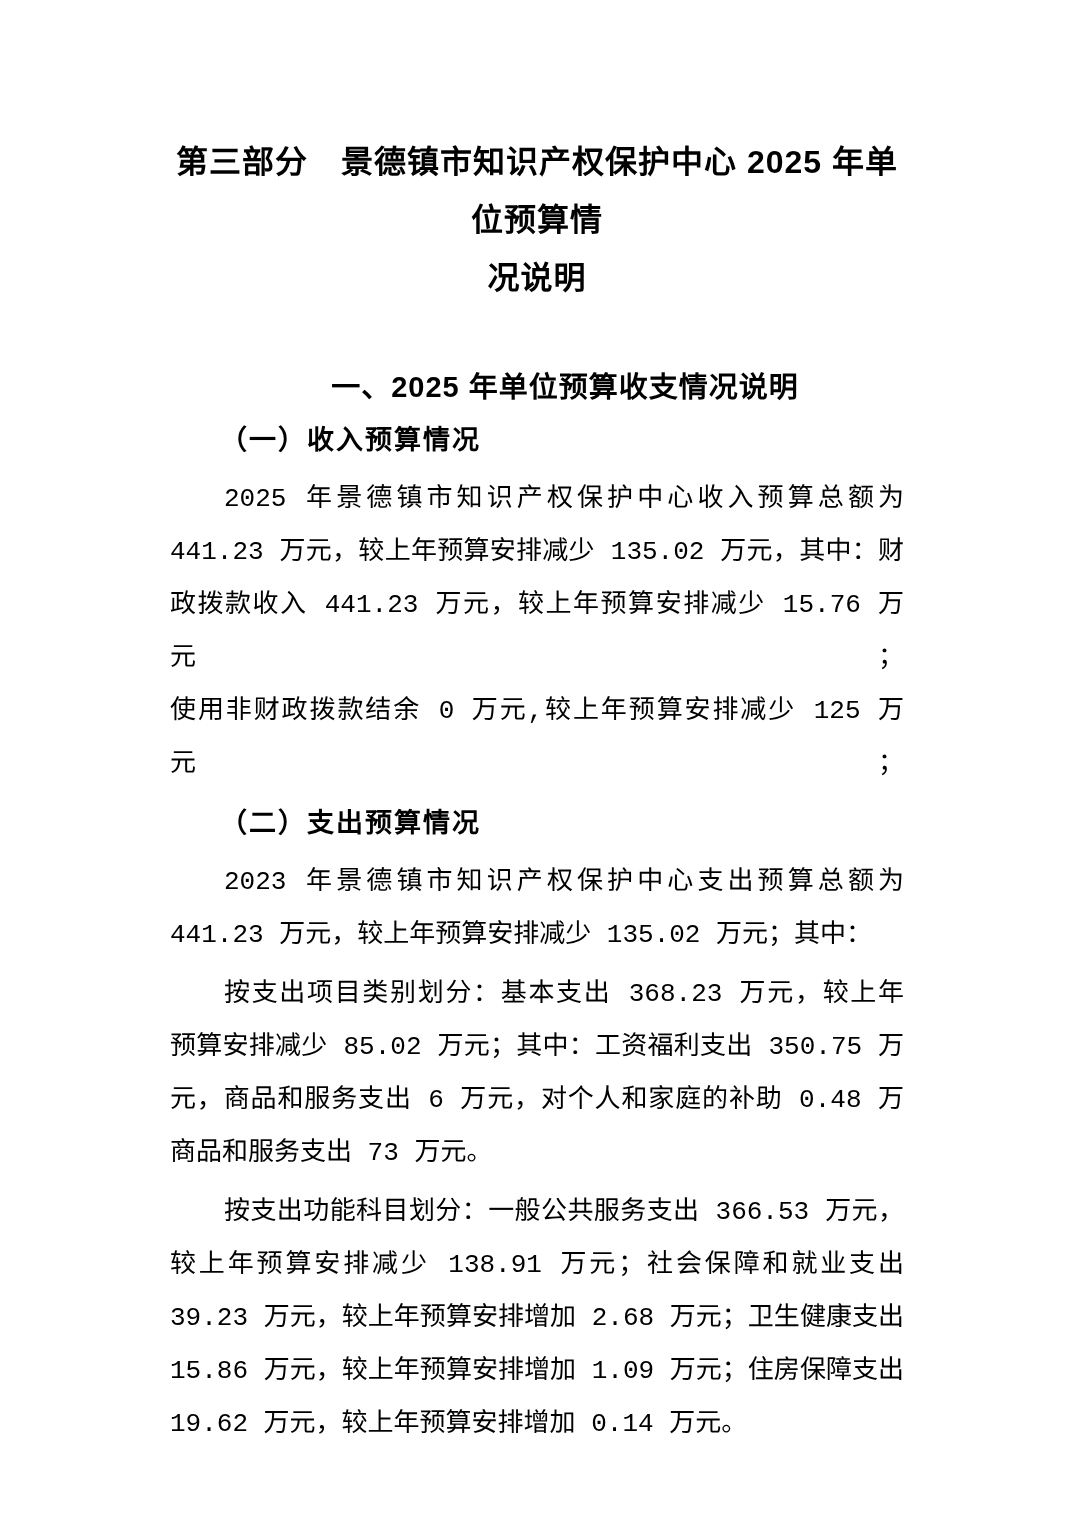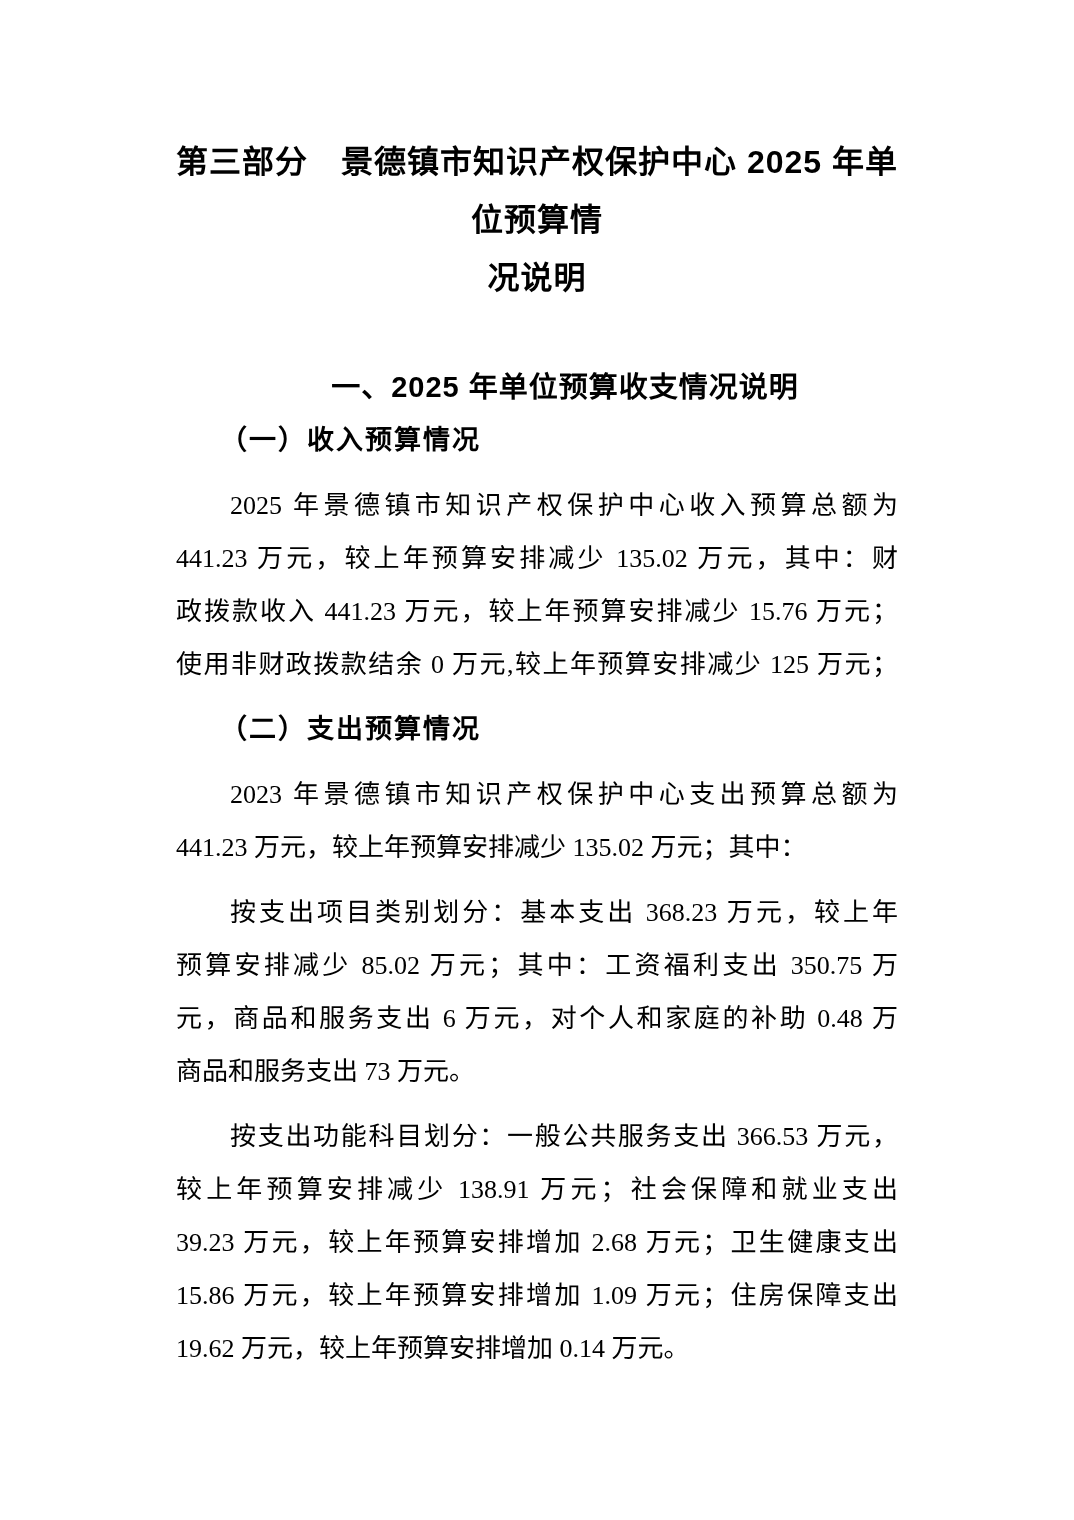--- a/index.html
+++ b/index.html
@@ -38,21 +38,22 @@
   }
   .h2 {
     font-family: Liberation Serif, serif;
     font-weight: 700;
     font-size: 27px;
     line-height: 53px;
     text-indent: 56px;
     letter-spacing: 2px;
   }
   .para {
-    margin: 12px;
+    margin: 6px;
+    font-family: Liberation Mono, monospace;
   }
   .line {
     font-size: 26px;
     line-height: 53px;
     text-align: justify;
     text-align-last: justify;
     white-space: normal;
   }
   .line.first {
     text-indent: 54px;

